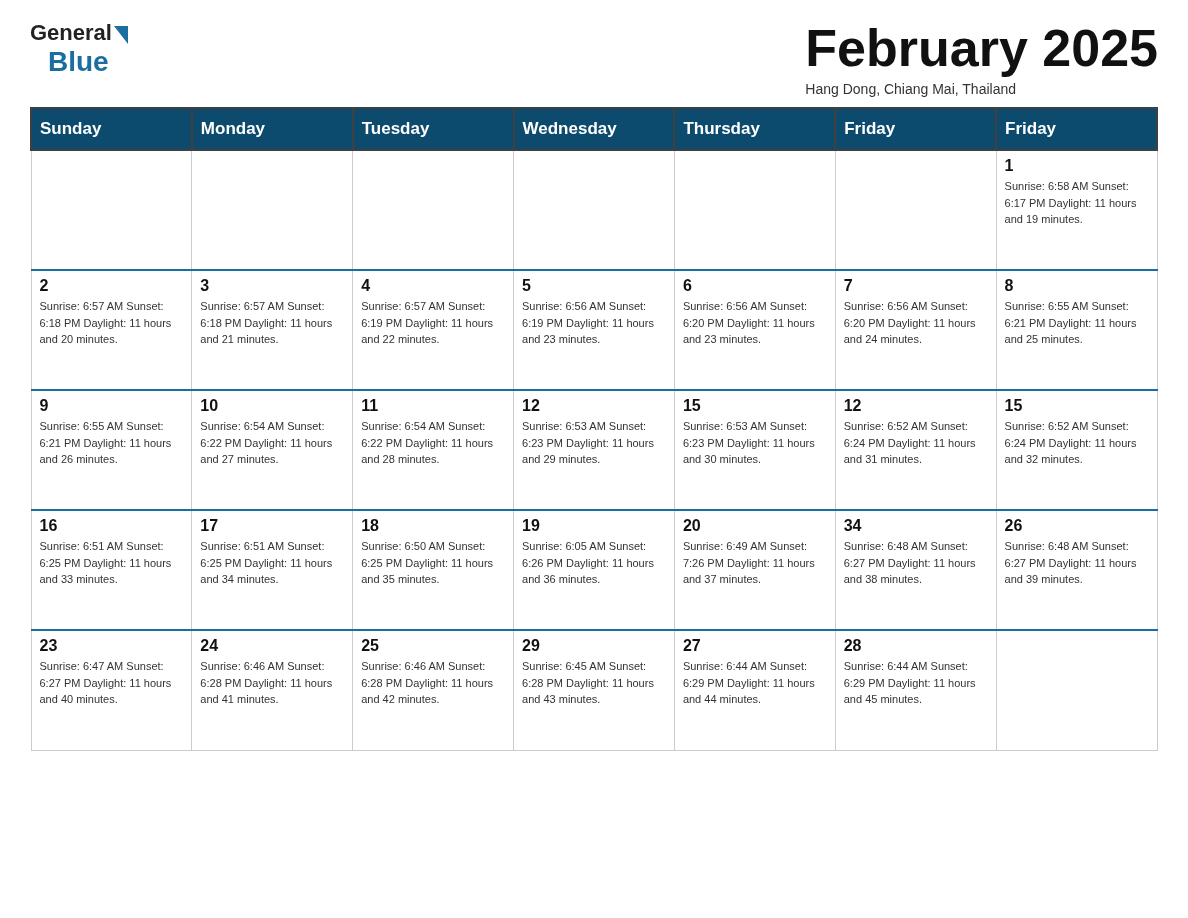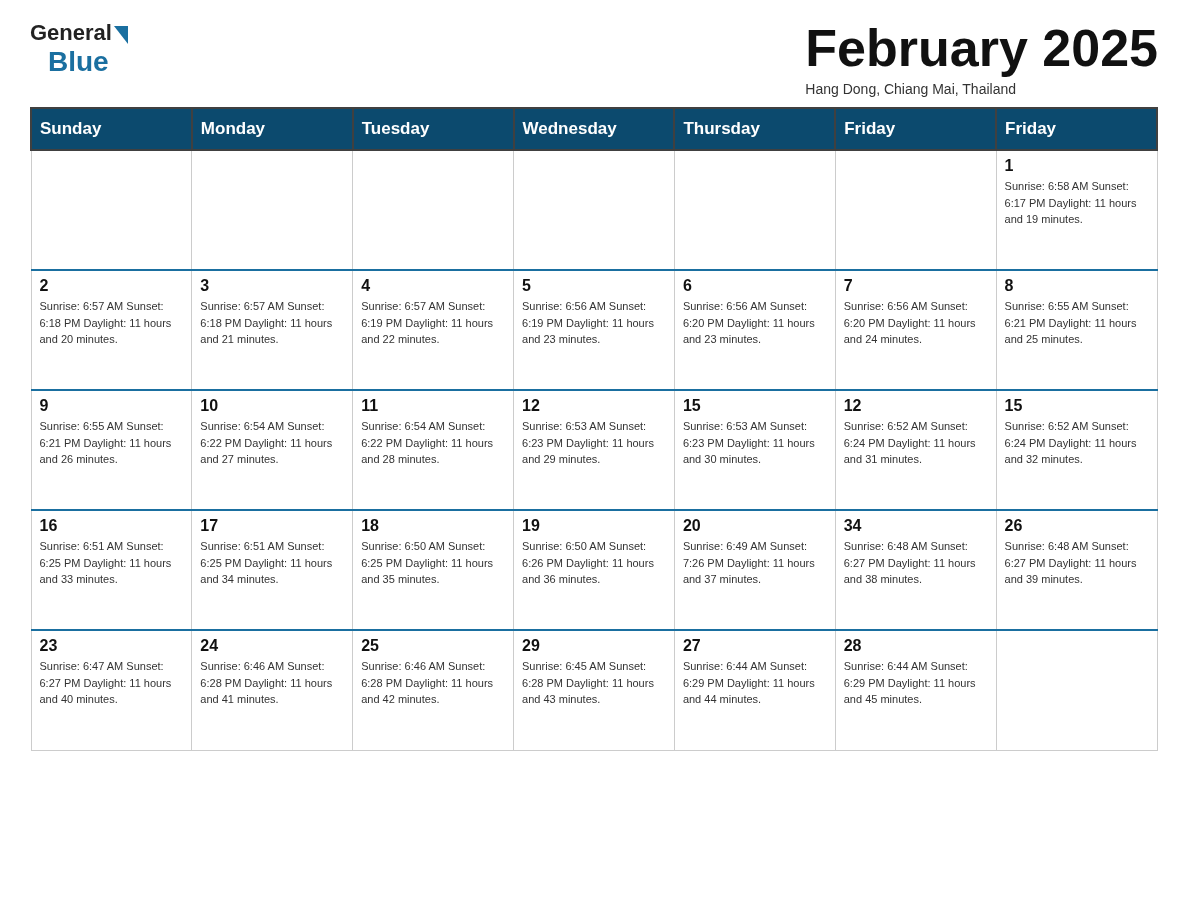--- a/index.html
+++ b/index.html
@@ -253,21 +253,21 @@
 Daylight: 11 hours and 34 minutes.</div>
         </td>
         <td>
           <span class="day-number">18</span>
           <div class="day-info">Sunrise: 6:50 AM
 Sunset: 6:25 PM
 Daylight: 11 hours and 35 minutes.</div>
         </td>
         <td>
           <span class="day-number">19</span>
-          <div class="day-info">Sunrise: 6:50 AM
+          <div class="day-info">Sunrise: 6:05 AM
 Sunset: 6:26 PM
 Daylight: 11 hours and 36 minutes.</div>
         </td>
         <td>
           <span class="day-number">20</span>
           <div class="day-info">Sunrise: 6:49 AM
 Sunset: 7:26 PM
 Daylight: 11 hours and 37 minutes.</div>
         </td>
         <td>

